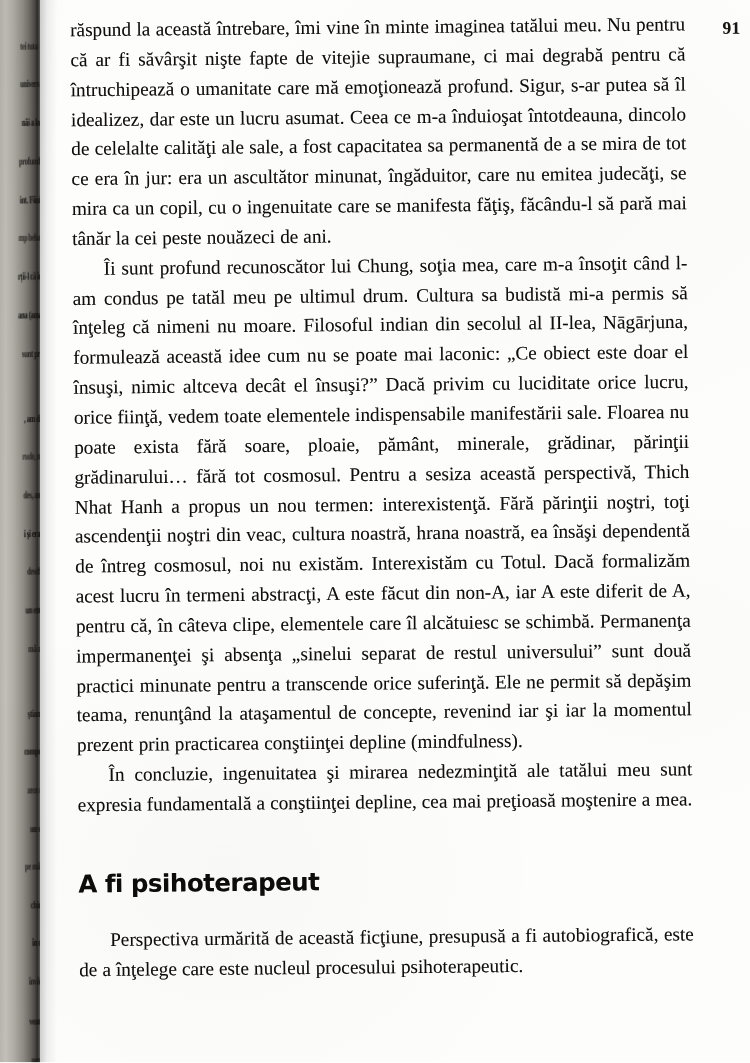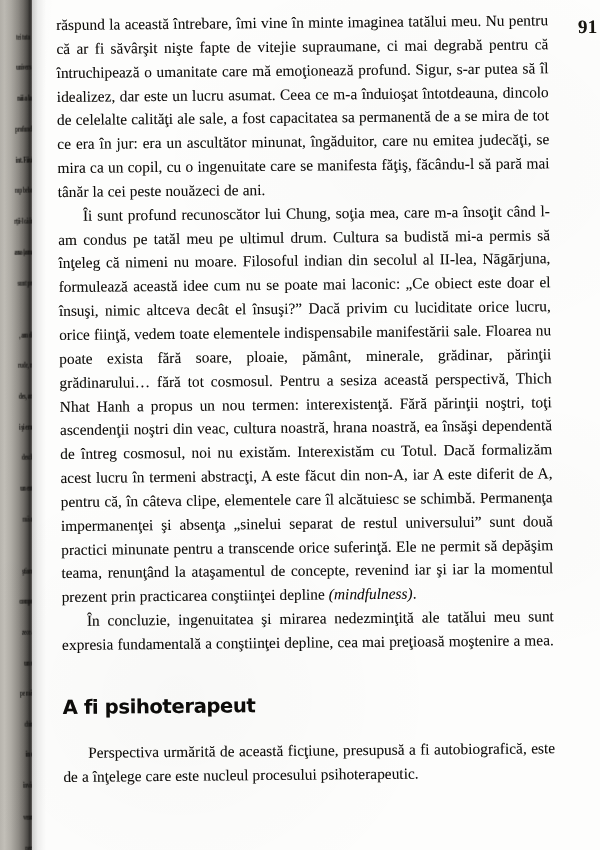--- a/index.html
+++ b/index.html
@@ -89,21 +89,21 @@
       rgba(0,0,0,0.0) 100%);
   }
 
   
   #folio {
     position: absolute;
     top: 16px;
     left: 578px;
     z-index: 8;
     font-family: "Liberation Serif", "DejaVu Serif", serif;
-    font-size: 19px;
+    font-size: 14px;
     font-weight: 700;
     color: #17150f;
     letter-spacing: 0.2px;
     white-space: nowrap;
     transform: rotate(-0.5deg);
   }
 
   
   #column {
     position: absolute;
@@ -118,21 +118,21 @@
     margin: 0;
     font-size: 15.4px;
     line-height: 23.85px;
     color: #100e0b;
     text-align: justify;
     text-align-last: left;
     word-spacing: 0.2px;
     text-rendering: optimizeLegibility;
   }
   .para.indent { text-indent: 25px; }
-  .para .ital { font-style: italic; }
+  .para .ital { }
 
   
   #section-heading {
     margin: 0;
     padding: 0;
     font-family: "DejaVu Sans", "Liberation Sans", sans-serif;
     font-size: 19.5px;
     font-weight: 700;
     color: #0d0c0a;
     letter-spacing: -0.35px;

